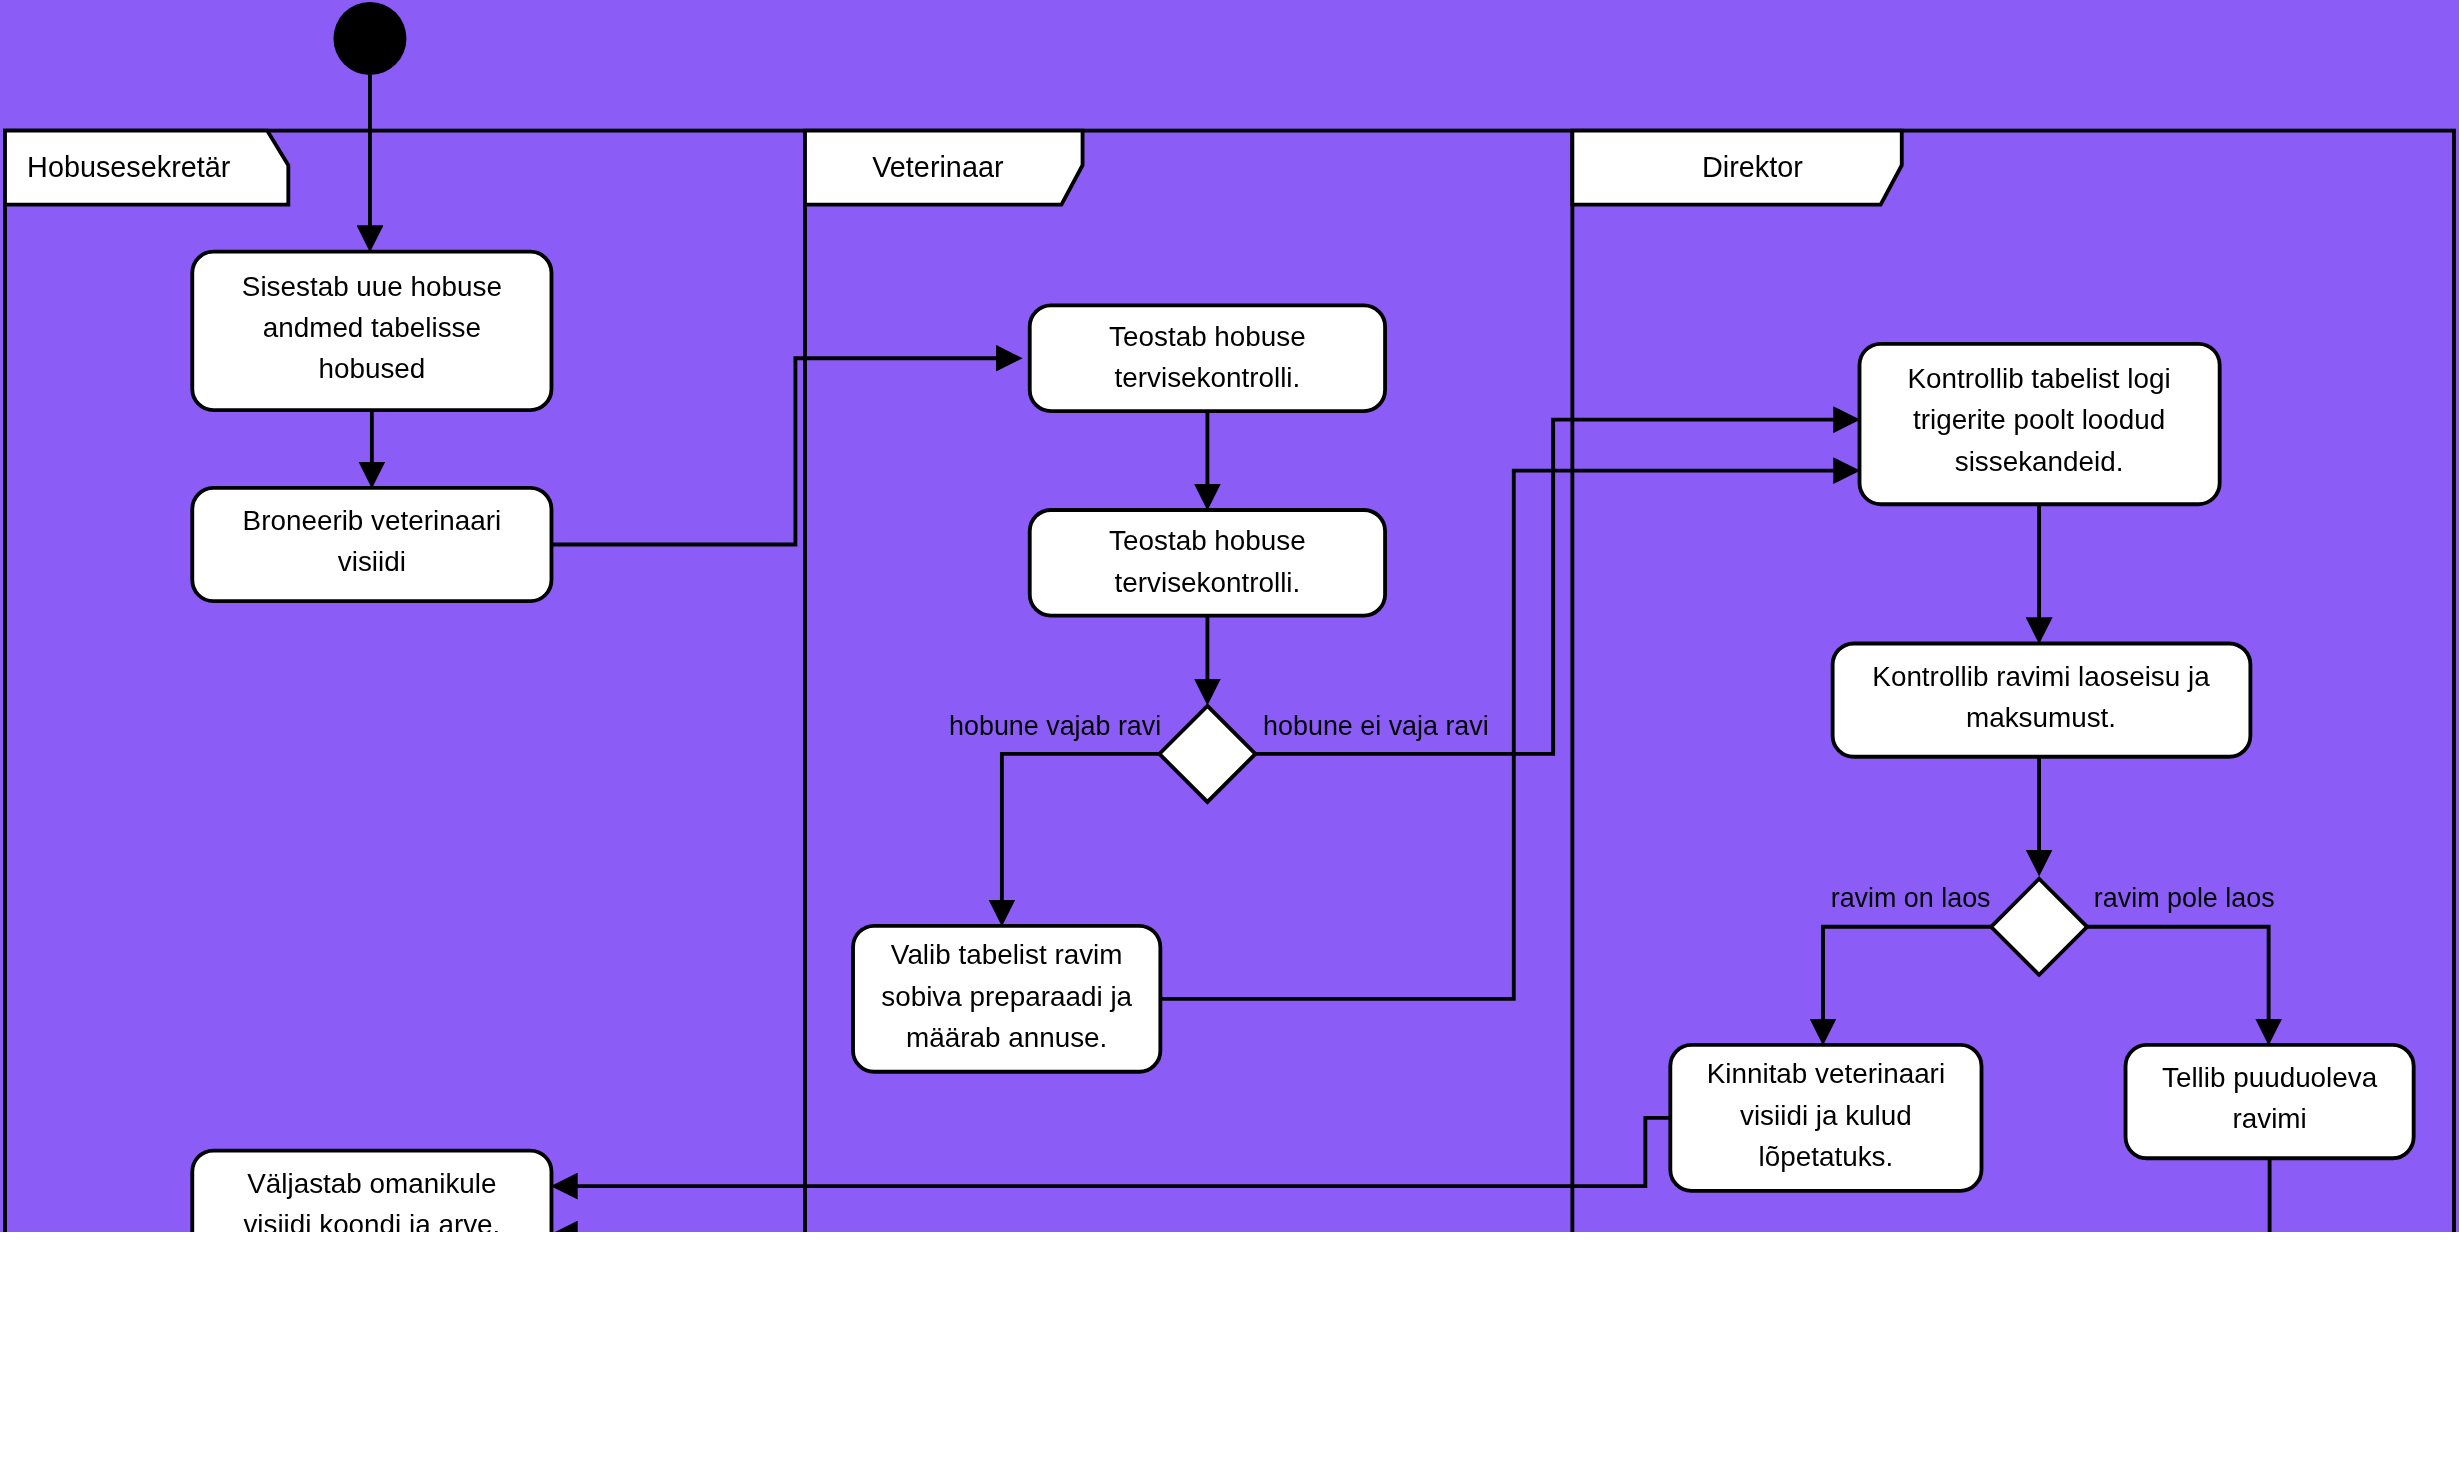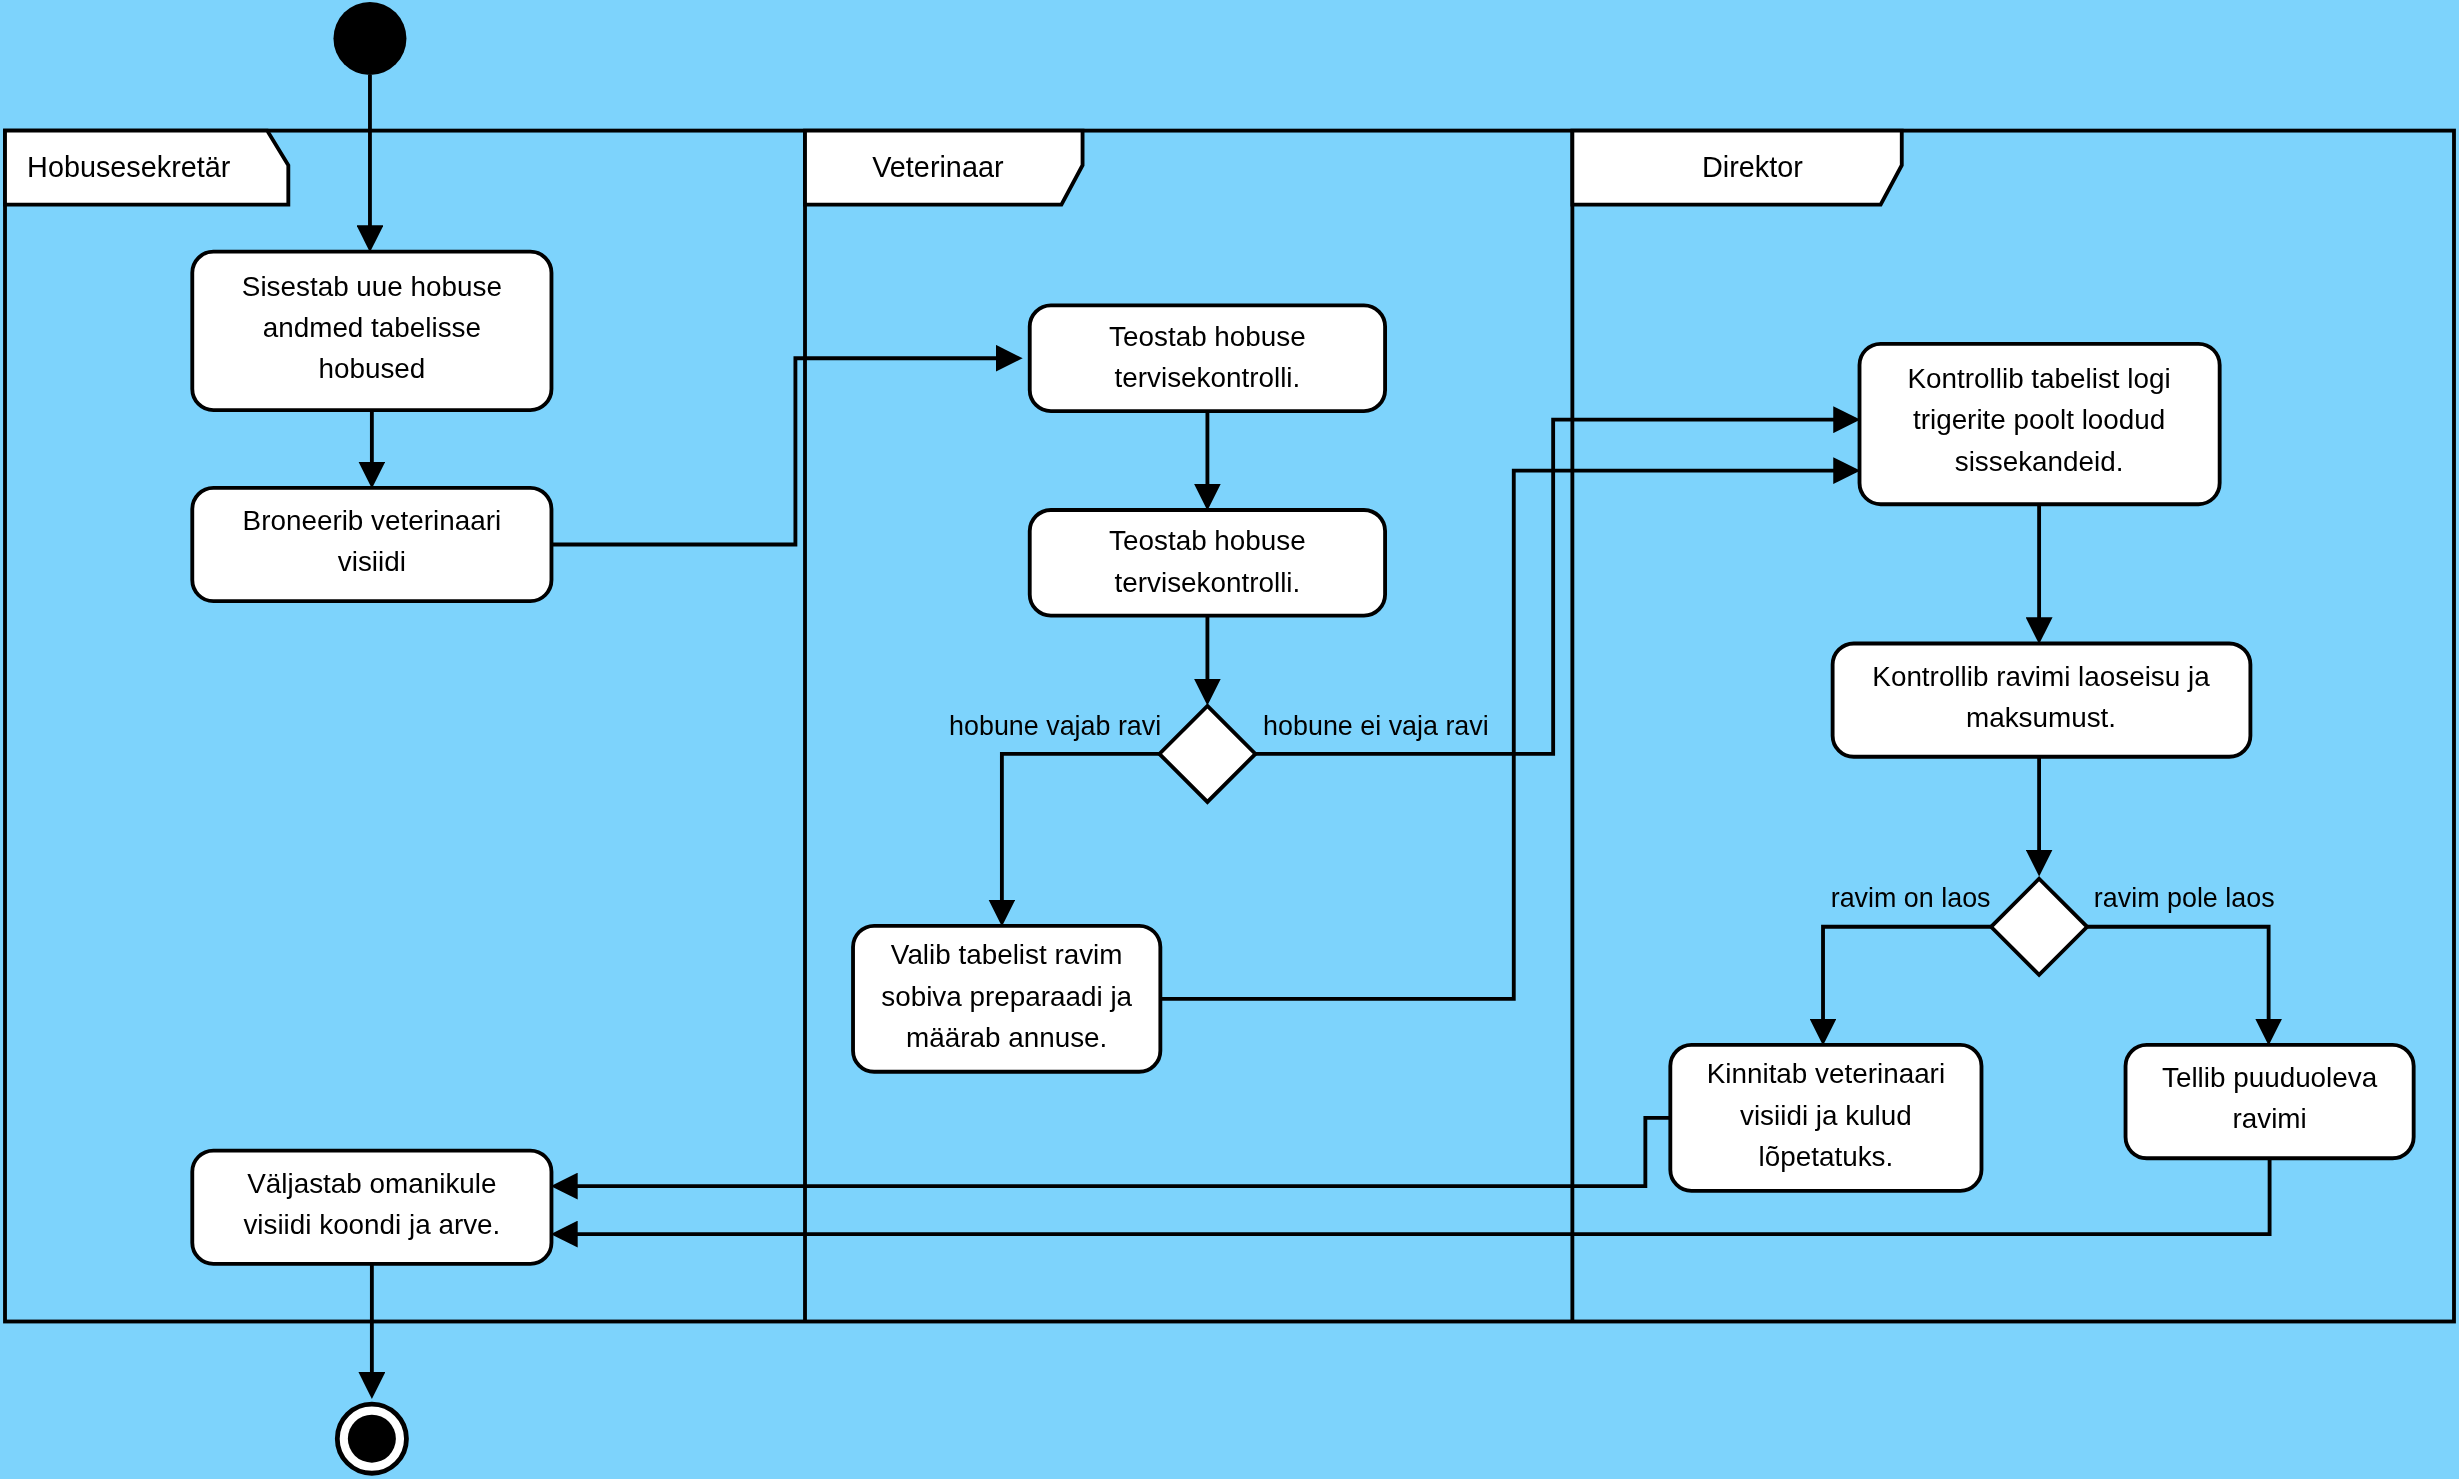--- a/index.html
+++ b/index.html
@@ -7,22 +7,22 @@
     margin: 0;
     padding: 0;
     background: #ffffff;
   }
   body {
     font-family: "Liberation Sans", sans-serif;
   }
   #canvas-wrap {
     position: relative;
     width: 2459px;
-    height: 1479px;
-    background: #7dd3fc;
+    height: 1232px;
+    background: #8b5cf6;
     overflow: hidden;
   }
   svg#diagram {
     position: absolute;
     left: 0;
     top: 0;
     width: 2459px;
     height: 1479px;
     display: block;
   }

